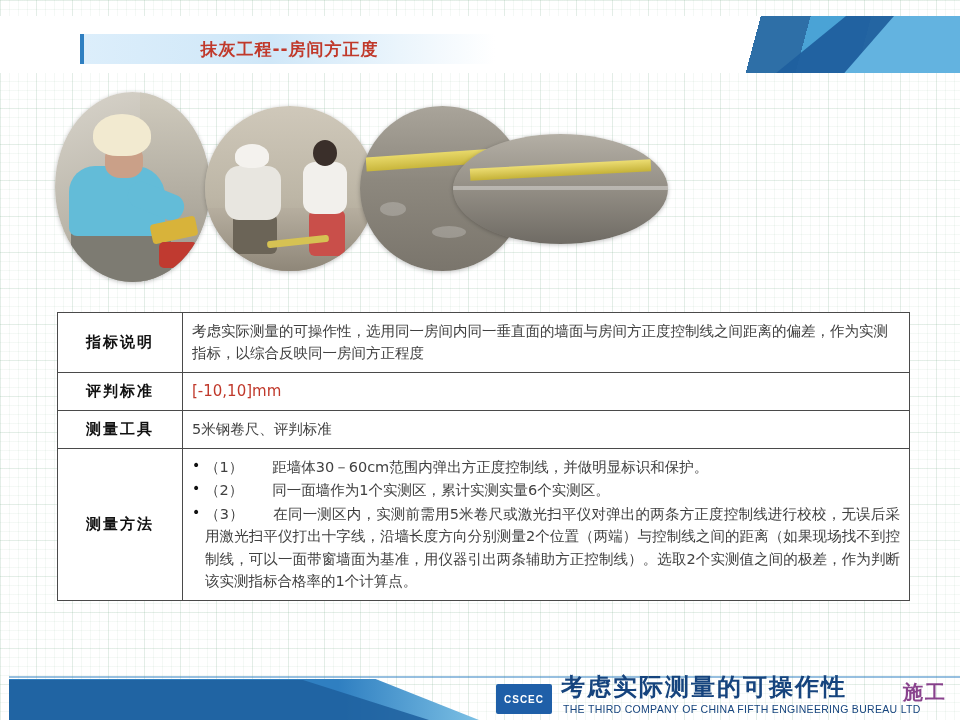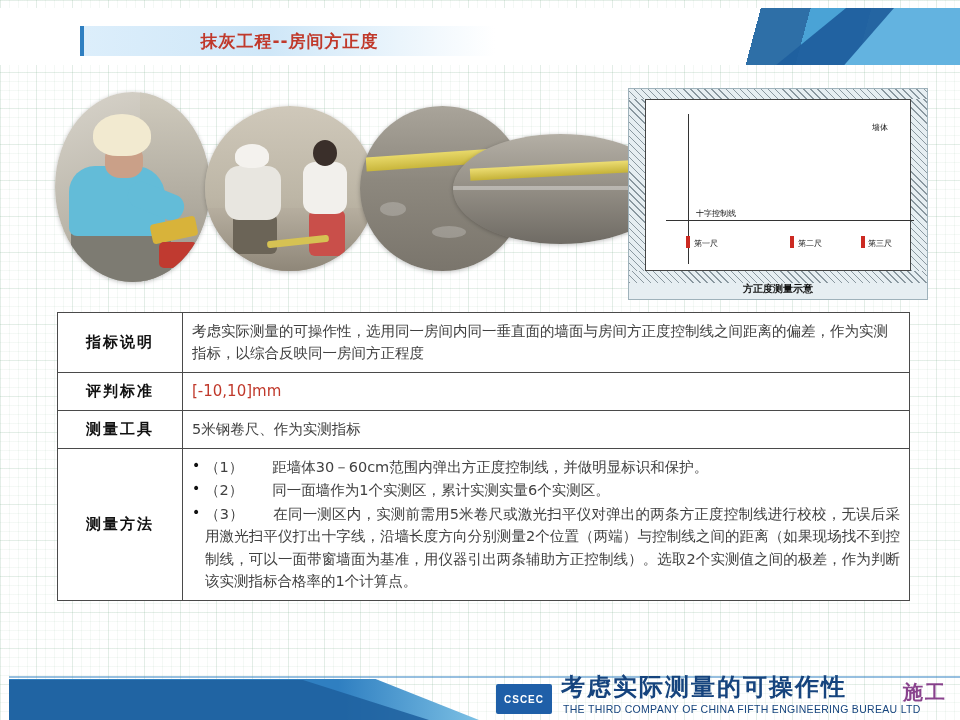--- a/index.html
+++ b/index.html
@@ -24,21 +24,21 @@
     background-image:
       linear-gradient(to right, rgba(150,190,165,0.10) 1px, transparent 1px),
       linear-gradient(to bottom, rgba(150,190,165,0.10) 1px, transparent 1px);
     background-size: 9px 9px;
     z-index:0;
   }
   .page { position:absolute; inset:0; z-index:2; }
 
   
   .header {
-    position:absolute; top:8px; left:0; width:960px; height:57px;
+    position:absolute; top:16px; left:0; width:960px; height:57px;
     overflow:hidden;
   }
   .header-white { position:absolute; inset:0; background:#ffffff; }
   .hdr-right-shape {
     position:absolute; right:0; top:0; width:260px; height:62px;
     background: linear-gradient(105deg, #ffffff 0%, #ffffff 22%, #2e6fa7 22%, #2e6fa7 40%, #4aa3d6 40%, #4aa3d6 62%, #8fd0ec 62%, #8fd0ec 100%);
     clip-path: polygon(18% 0, 100% 0, 100% 100%, 0 100%);
   }
   .hdr-right-tri {
     position:absolute; right:0; top:0; width:190px; height:62px;
@@ -252,53 +252,34 @@
       <div class="spot" style="left:72px;top:120px;width:34px;height:12px;"></div>
       <div class="spot" style="left:110px;top:86px;width:20px;height:10px;"></div>
     </div>
     <div class="photo p4">
       <div class="bg"></div>
         <div class="tape"></div>
         <div class="edge"></div>
     </div>
   </div>
 
-  <div class="diagram">
-    <div class="hatch-t"></div>
-    <div class="hatch-l"></div>
-    <div class="hatch-r"></div>
-    <div class="hatch-b"></div>
-    <div class="inner">
-      <div class="d-vline"></div>
-      <div class="d-hline"></div>
-      <div class="d-lbl d-lbl-wall">墙体</div>
-      <div class="d-lbl d-lbl-cross">十字控制线</div>
-      <div class="d-red d-red1"></div>
-      <div class="d-red d-red2"></div>
-      <div class="d-red d-red3"></div>
-      <div class="d-lbl d-lbl-c1">第一尺</div>
-      <div class="d-lbl d-lbl-c2">第二尺</div>
-      <div class="d-lbl d-lbl-c3">第三尺</div>
-    </div>
-    <div class="d-caption">方正度测量示意</div>
-  </div>
 
   <table class="spec">
     <tbody>
         <tr>
       <td class="lbl">指标说明</td>
       <td class="val">考虑实际测量的可操作性，选用同一房间内同一垂直面的墙面与房间方正度控制线之间距离的偏差，作为实测指标，以综合反映同一房间方正程度</td>
     </tr>
     <tr>
       <td class="lbl">评判标准</td>
       <td class="val crit">[-10,10]mm</td>
     </tr>
     <tr>
       <td class="lbl">测量工具</td>
-      <td class="val">5米钢卷尺、作为实测指标</td>
+      <td class="val">5米钢卷尺、评判标准</td>
     </tr>
     <tr>
       <td class="lbl">测量方法</td>
       <td class="val">
         <ul class="method-list">
           <li>（1）　　距墙体30－60cm范围内弹出方正度控制线，并做明显标识和保护。</li>
           <li>（2）　　同一面墙作为1个实测区，累计实测实量6个实测区。</li>
           <li>（3）　　在同一测区内，实测前需用5米卷尺或激光扫平仪对弹出的两条方正度控制线进行校校，无误后采用激光扫平仪打出十字线，沿墙长度方向分别测量2个位置（两端）与控制线之间的距离（如果现场找不到控制线，可以一面带窗墙面为基准，用仪器引出两条辅助方正控制线）。选取2个实测值之间的极差，作为判断该实测指标合格率的1个计算点。</li>
         </ul>
       </td>

